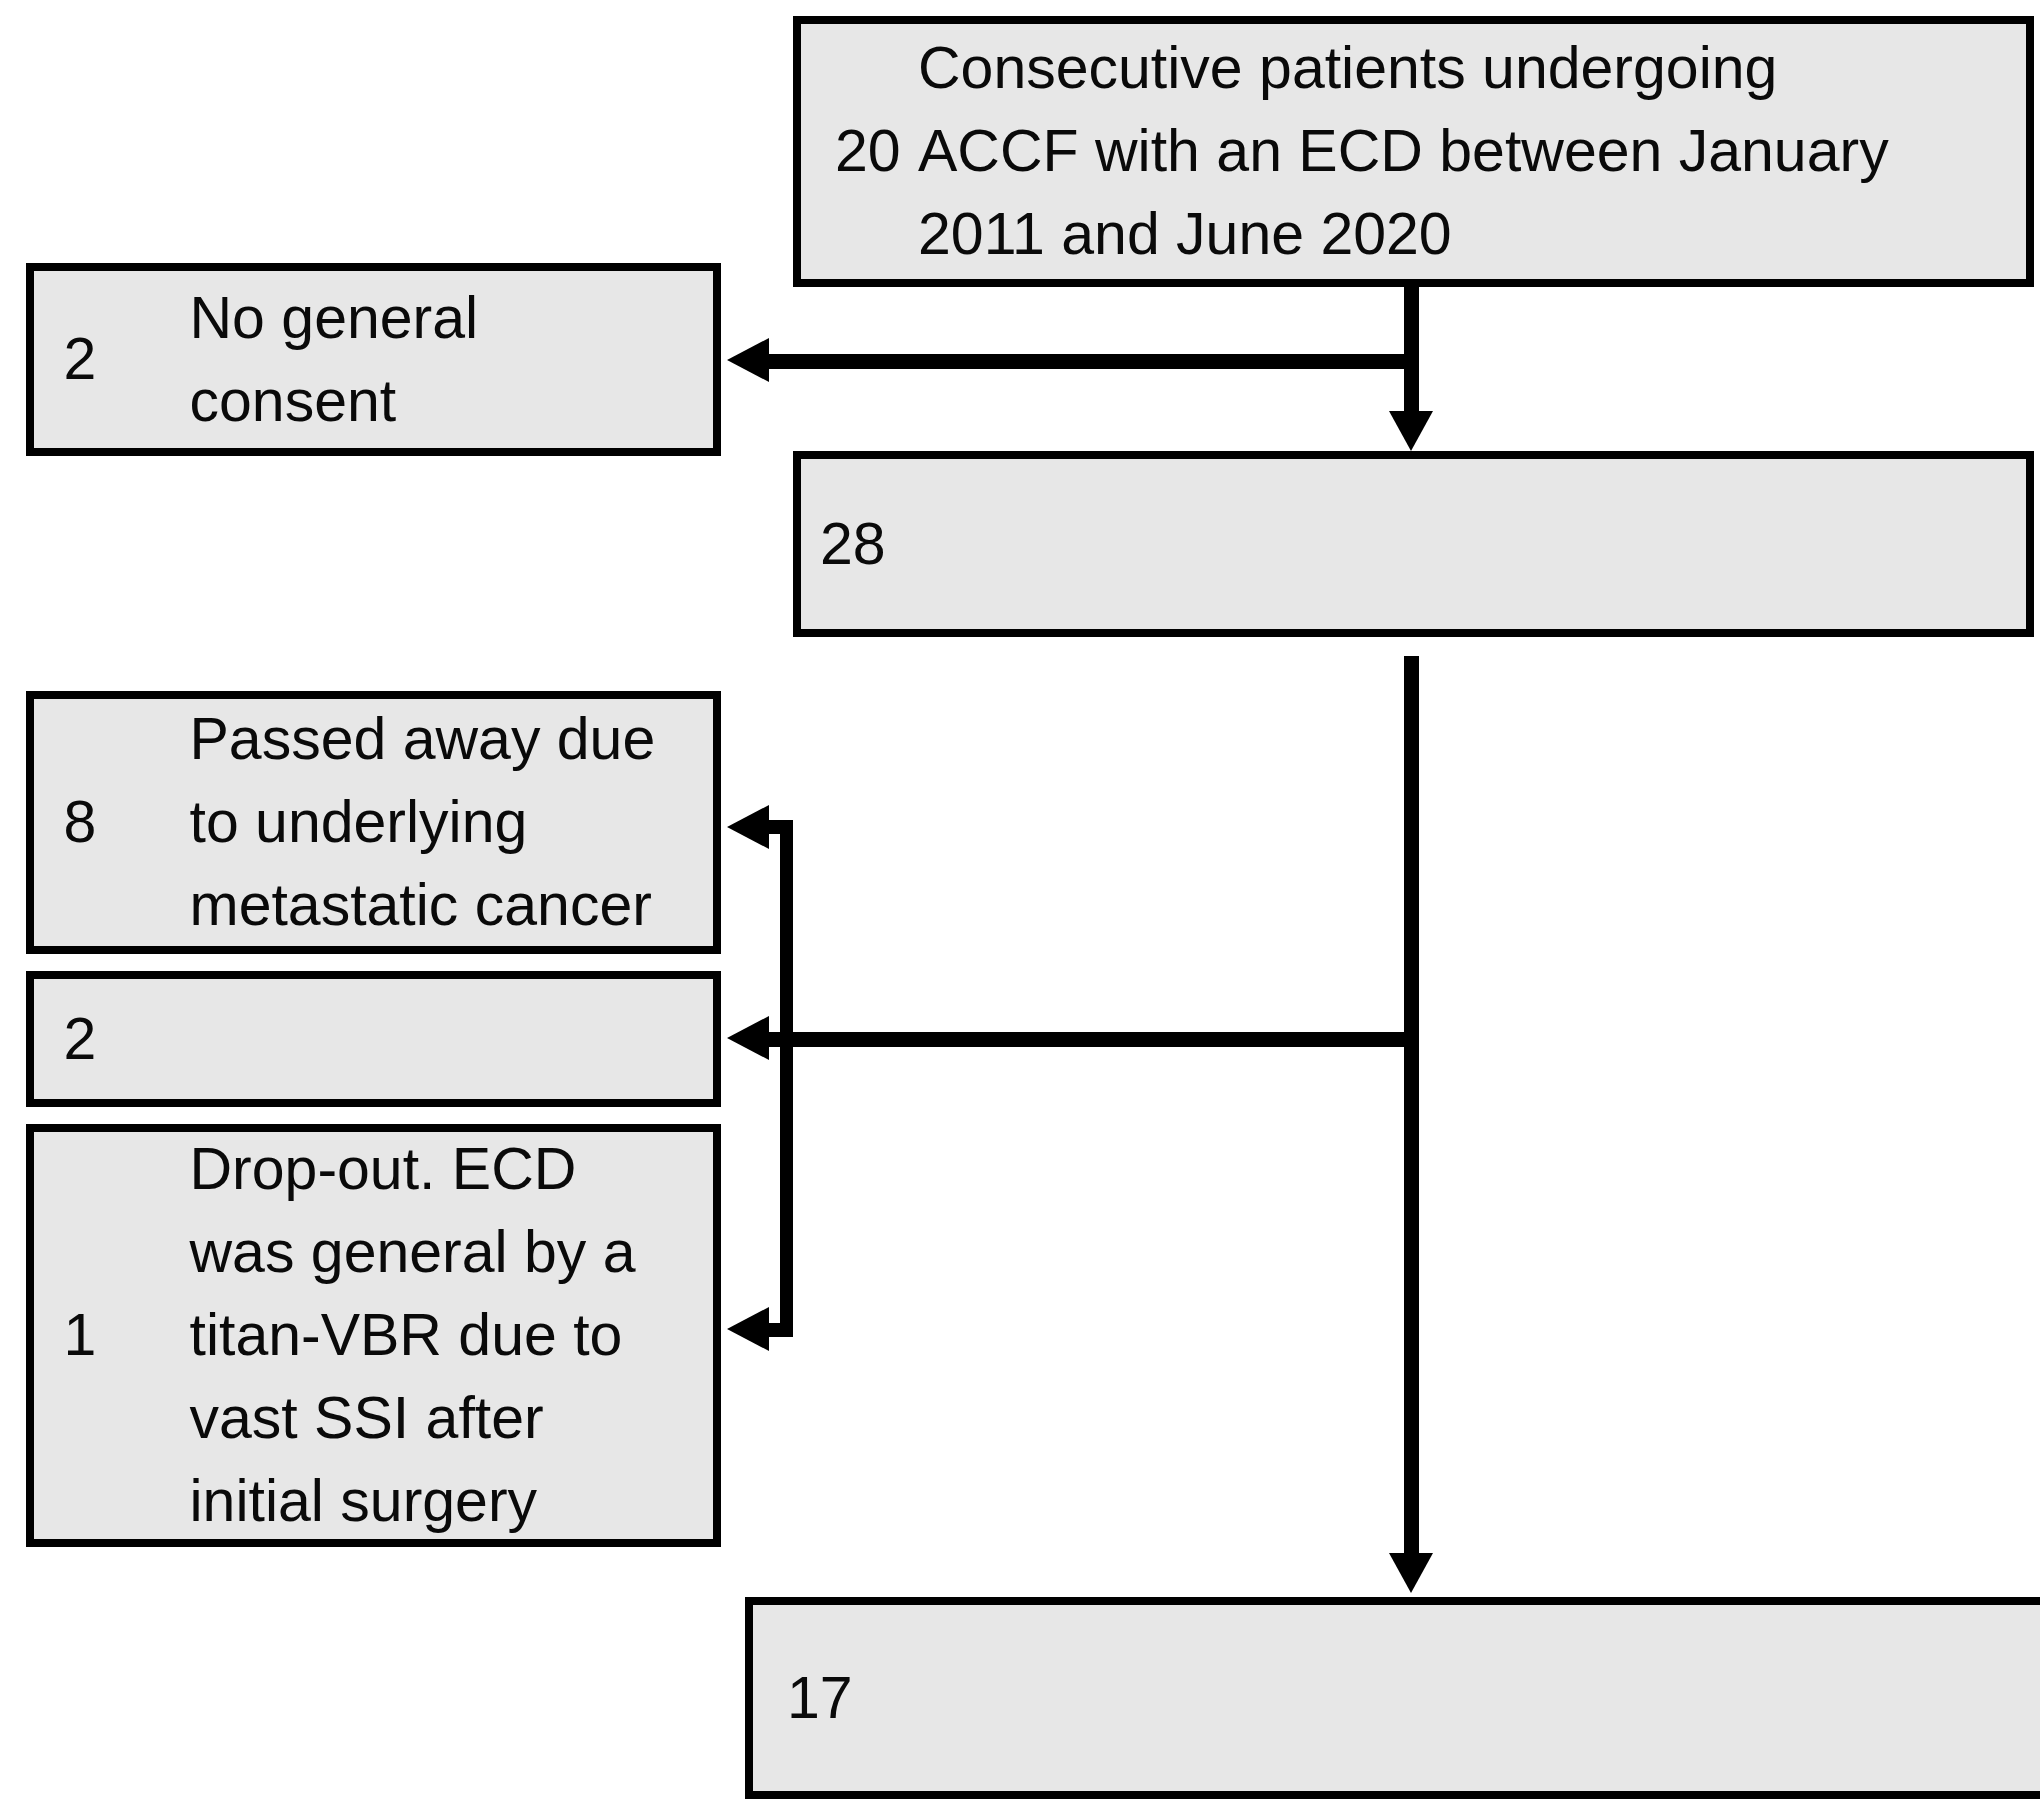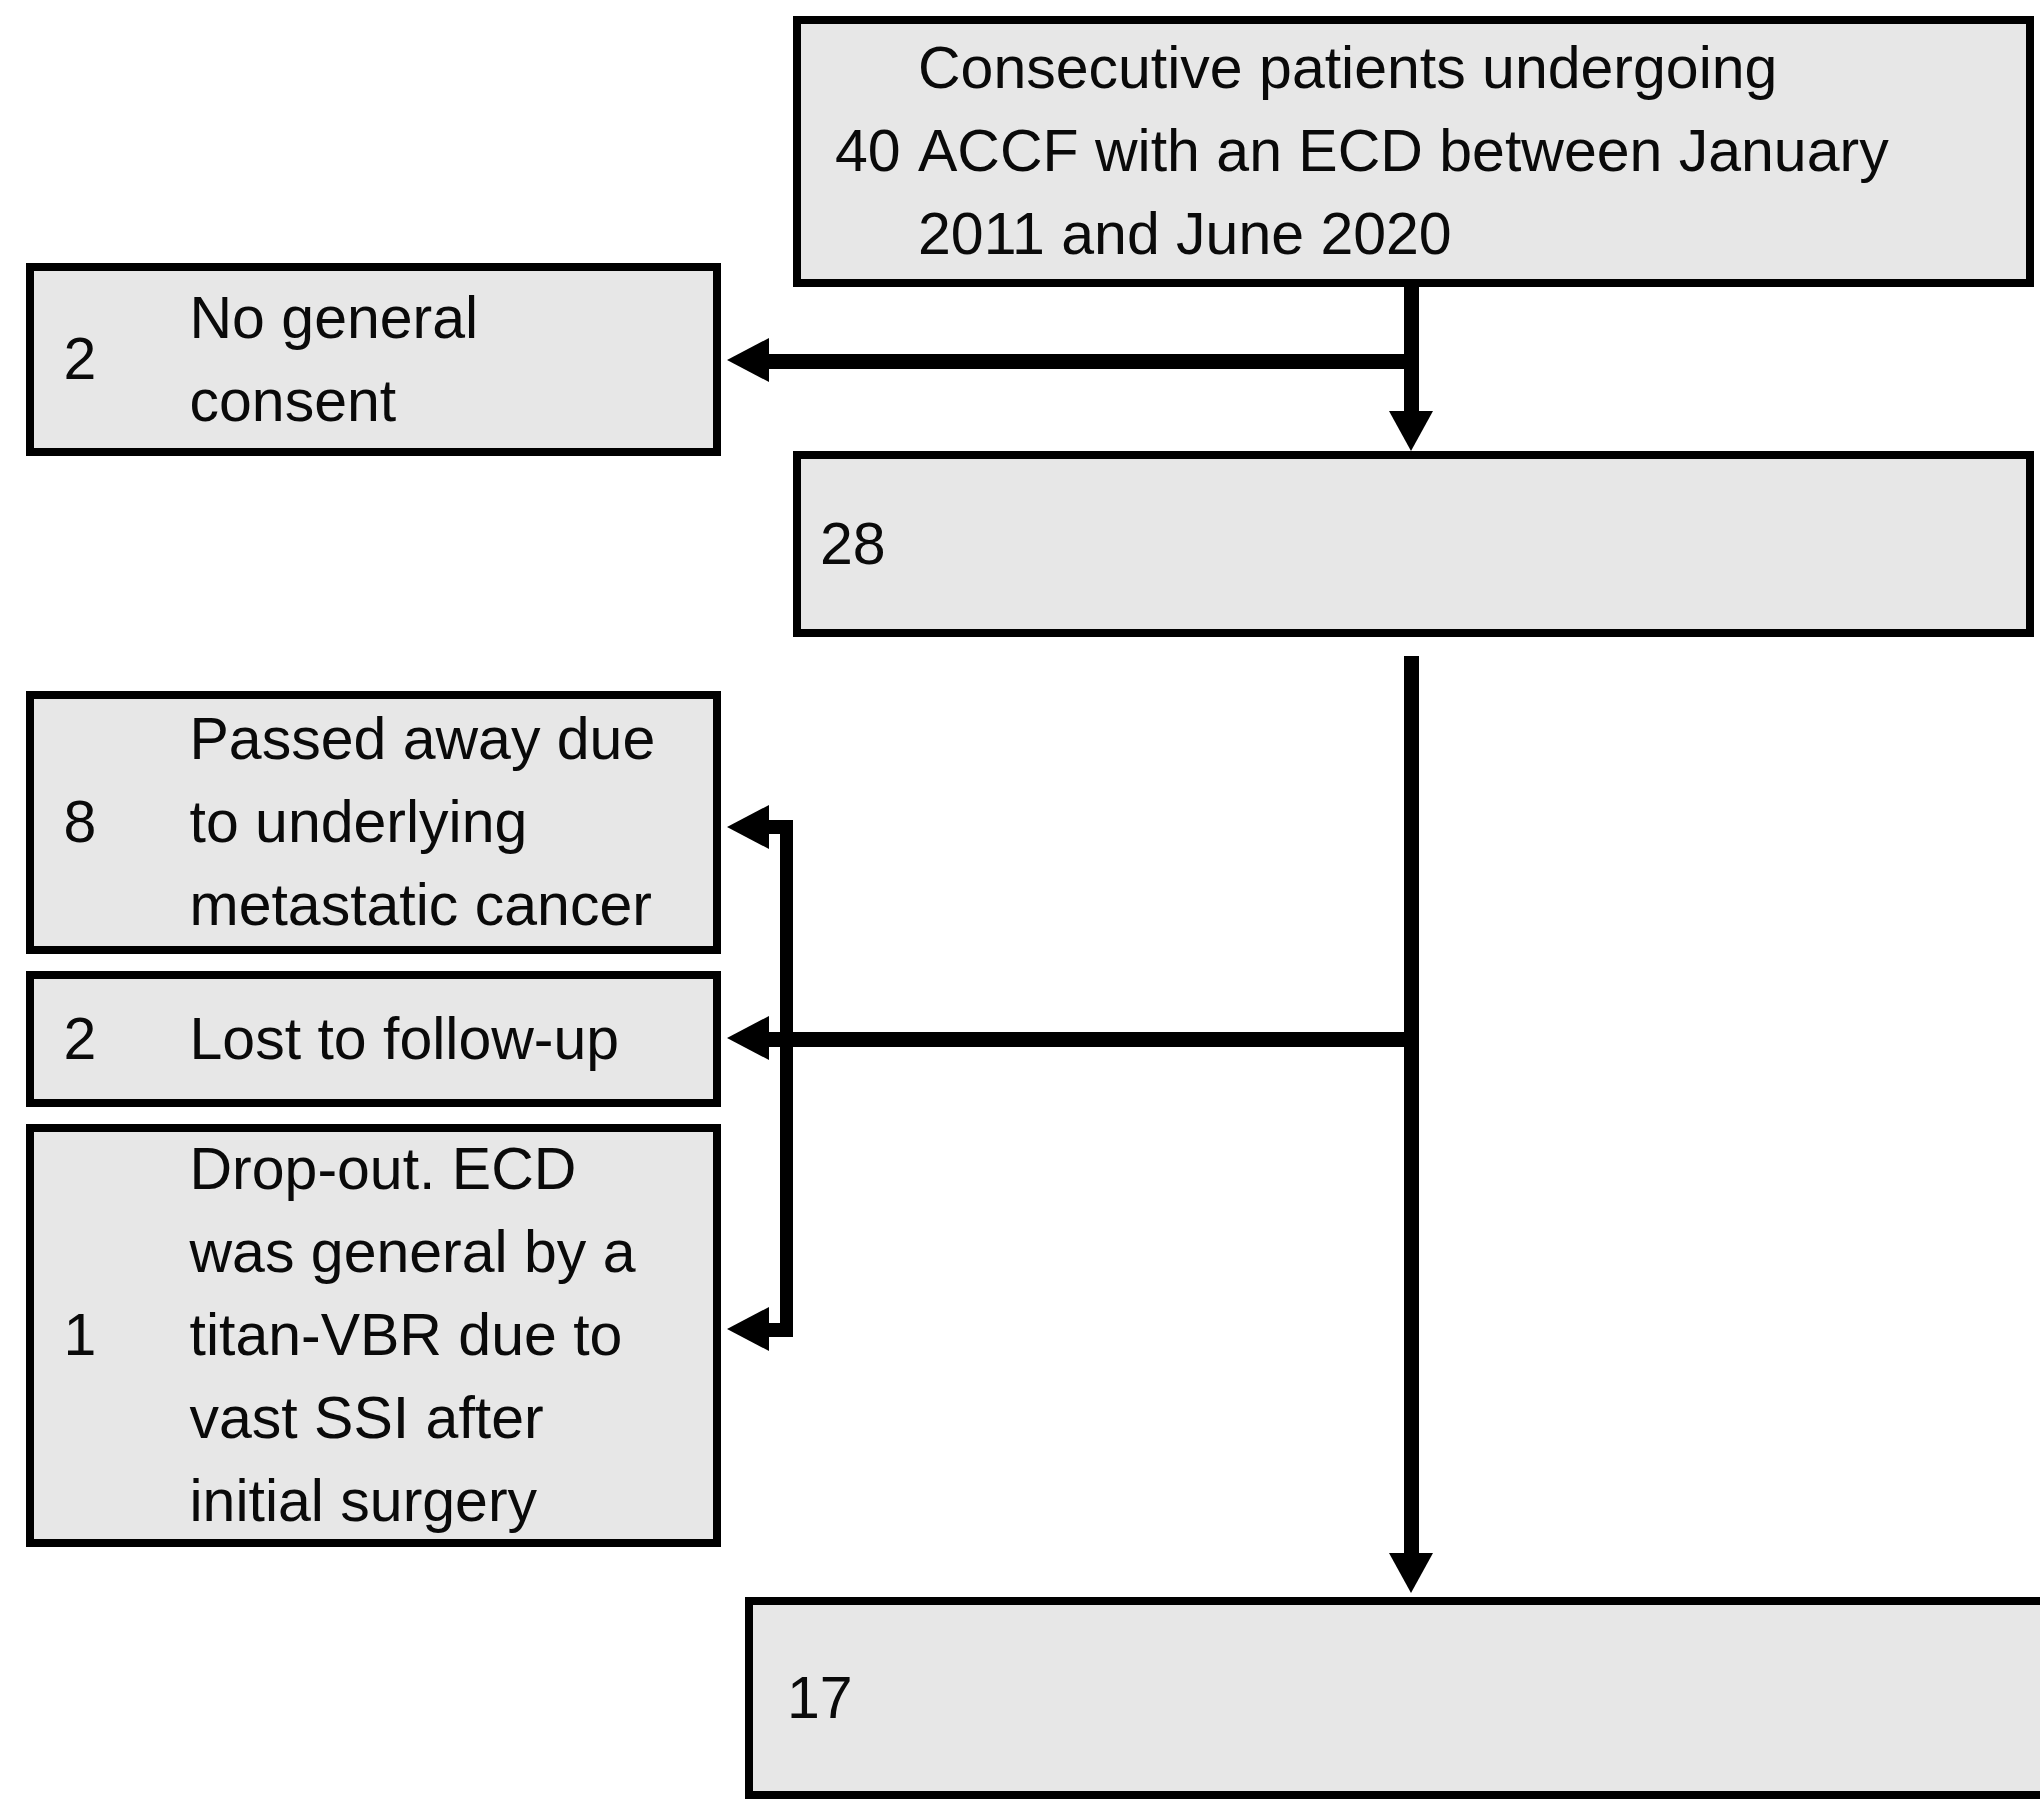--- a/index.html
+++ b/index.html
@@ -62,21 +62,21 @@
   #node-lost-fu      {left:26px;  top:971px; width:695px;  height:136px;}
   #node-drop-out     {left:26px;  top:1124px; width:695px;  height:423px;}
   #node-final-fu     {left:745px; top:1597px; width:1504px; height:202px;}
 </style>
 </head>
 <body>
 
 <div id="canvas">
 
   <div class="node wide" id="node-start">
-    <span class="num">40</span>
+    <span class="num">20</span>
     <span class="txt">Consecutive patients undergoing
 ACCF with an ECD between January
 2011 and June 2020</span>
   </div>
 
   <div class="node side" id="node-no-consent">
     <span class="num">2</span>
     <span class="txt">No general
 consent</span>
   </div>
@@ -87,21 +87,20 @@
 
   <div class="node side" id="node-passed-away">
     <span class="num">8</span>
     <span class="txt">Passed away due
 to underlying
 metastatic cancer</span>
   </div>
 
   <div class="node side" id="node-lost-fu">
     <span class="num">2</span>
-    <span class="txt">Lost to follow-up</span>
   </div>
 
   <div class="node side" id="node-drop-out">
     <span class="num">1</span>
     <span class="txt">Drop-out. ECD
 was general by a
 titan-VBR due to
 vast SSI after
 initial surgery</span>
   </div>

